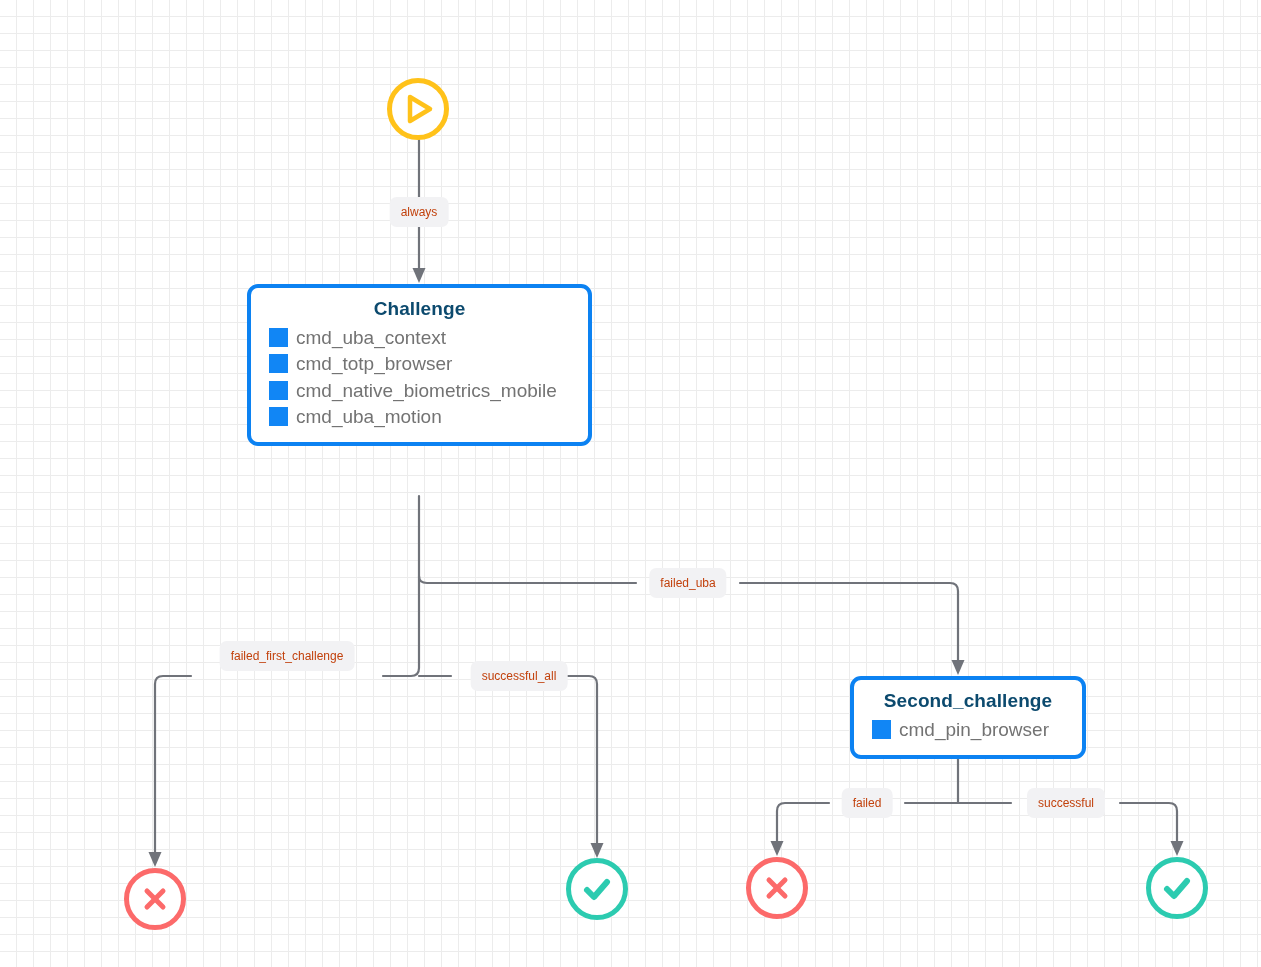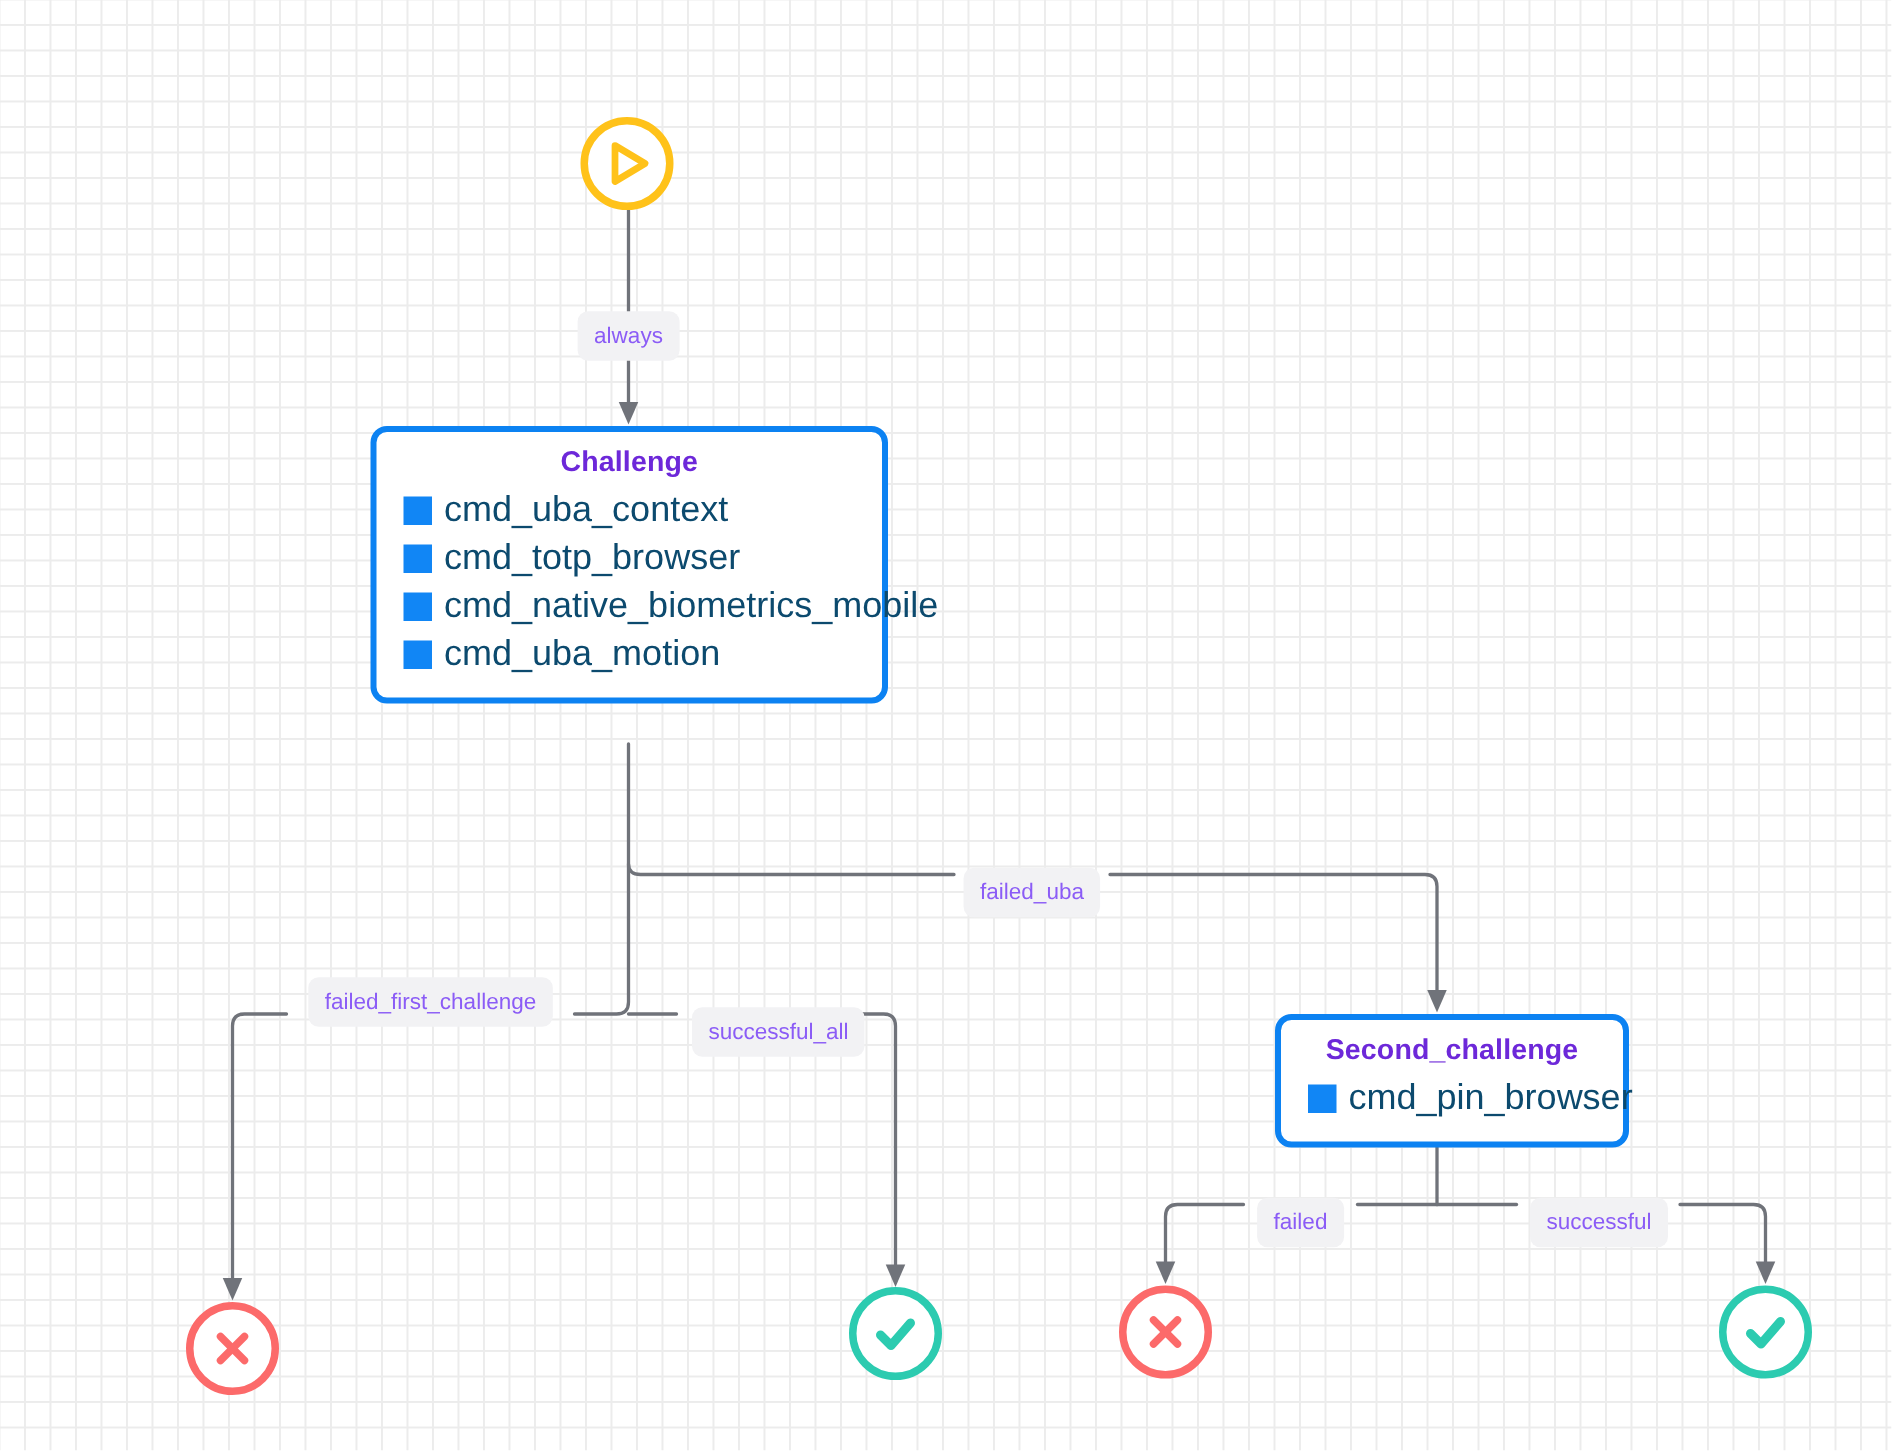--- a/index.html
+++ b/index.html
@@ -66,55 +66,54 @@
     box-sizing: border-box;
     background: #ffffff;
     border: 4px solid #0c82f2;
     border-radius: 11px;
     padding: 10px 14px 12px 14px;
   }
   .node-title {
     text-align: center;
     font-size: 19px;
     font-weight: bold;
-    color: #6d28d9;
+    color: #0c4a6e;
     letter-spacing: 0.1px;
     margin-bottom: 5px;
   }
   .node-item {
     display: flex;
     align-items: center;
     gap: 8px;
     padding: 2px 0 3px 4px;
   }
   .item-swatch {
     flex: none;
     width: 19px;
     height: 19px;
     background: #1186f5;
   }
   .item-label {
-    font-size: 24px;
-    color: #0c4a6e;
+    font-size: 19px;
+    color: #737373;
     white-space: nowrap;
     line-height: 1.12;
   }
 
   
   .edge-label {
     position: absolute;
     transform: translate(-50%, -50%);
     background: #f2f2f4;
-    color: #8b5cf6;
-    font-size: 15px;
+    color: #c2410c;
+    font-size: 12px;
     line-height: 1;
     padding: 9px 11px;
     border-radius: 7px;
     white-space: nowrap;
-    margin-top: 12px;
   }
 </style>
 </head>
 <body>
 
 <div id="canvas">
 
   <svg id="edge-layer" viewBox="0 0 1261 967" width="1261" height="967">
 
     <g>

